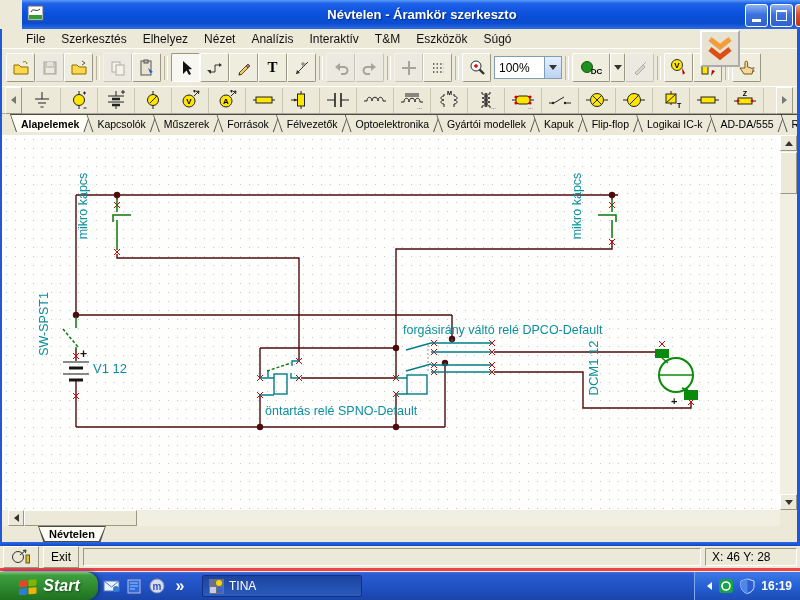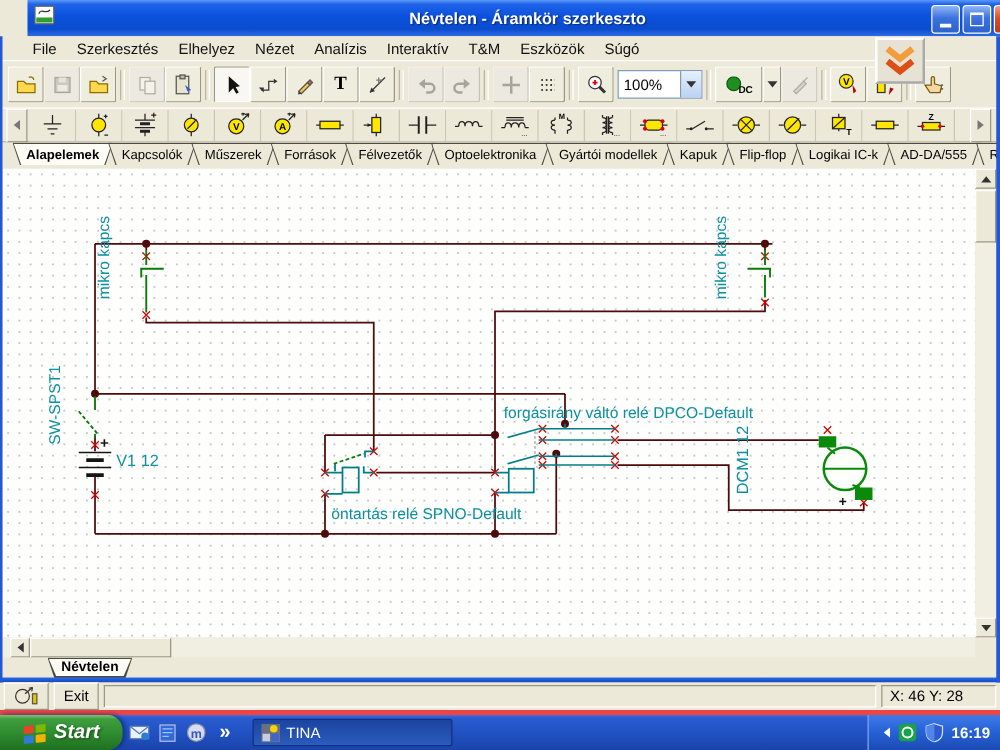--- a/index.html
+++ b/index.html
@@ -56,21 +56,21 @@
   
   .sb{background:#F1EFE2;}
   .sbtn{background:#ECE9D8;border:1px solid;border-color:#fff #9a9884 #9a9884 #fff;display:flex;align-items:center;justify-content:center;box-sizing:border-box;}
   .thumb{background:#ECE9D8;border:1px solid;border-color:#fff #9a9884 #9a9884 #fff;box-sizing:border-box;}
   
   #hscroll{left:2px;top:510px;width:778px;height:16px;}
   #vscroll{left:780px;top:135px;width:17px;height:375px;}
   #corner{left:780px;top:510px;width:17px;height:16px;background:#ECE9D8;}
   #doctabrow{left:2px;top:526px;width:795px;height:16px;background:#ECE9D8;display:flex;padding-left:36px;box-sizing:border-box;}
   #bluebar{left:0;top:542px;width:800px;height:4px;background:linear-gradient(180deg,#2E6AE8,#0F47C0);}
-  #statusbar{left:0;top:546px;width:800px;height:24px;background:#ECE9D8;display:flex;align-items:center;padding:11px 3px;box-sizing:border-box;border-bottom:6px solid #ef4444;}
+  #statusbar{left:0;top:546px;width:800px;height:24px;background:#ECE9D8;display:flex;align-items:center;padding:11px 3px;box-sizing:border-box;border-bottom:3px solid #ef4444;}
   .sbbtn{height:20px;border:1px solid;border-color:#fff #9a9884 #9a9884 #fff;background:#ECE9D8;display:flex;align-items:center;justify-content:center;font-size:12px;padding:0 7px;margin-right:4px;}
   .spanel{height:18px;border:1px solid;border-color:#9a9884 #fff #fff #9a9884;display:flex;align-items:center;font-size:12px;padding:0 6px;box-sizing:border-box;}
   
   #taskbar{left:0;top:572px;width:800px;height:28px;
     background:linear-gradient(180deg,#4470E0 0%,#2A5BD0 8%,#2152C4 50%,#1A44A8 100%);display:flex;align-items:center;}
   #startbtn{height:28px;width:98px;border-radius:0 12px 12px 0;
     background:linear-gradient(180deg,#7CC17C 0%,#3E9E3E 12%,#2E8A2E 55%,#1F7020 100%);
     display:flex;align-items:center;justify-content:center;gap:5px;color:#fff;font-weight:bold;font-style:italic;font-size:16px;
     text-shadow:1px 1px 2px #17501a;box-shadow:2px 0 4px #10307a;}
   .ql{width:20px;height:22px;display:flex;align-items:center;justify-content:center;margin-left:3px;}

